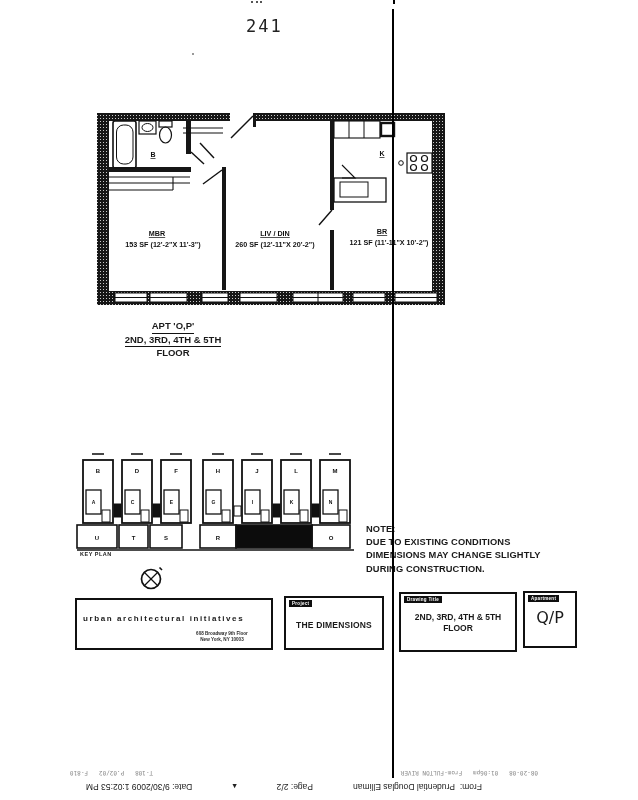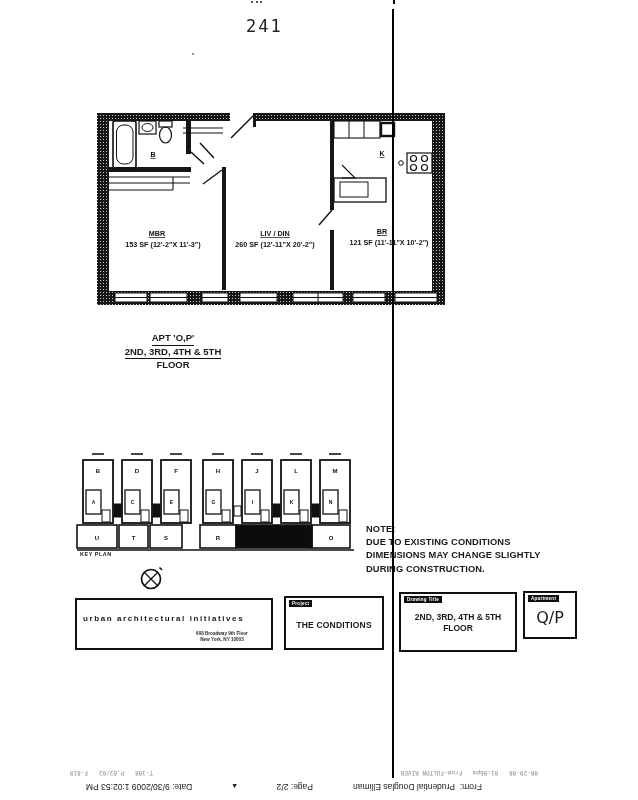--- a/index.html
+++ b/index.html
@@ -12,21 +12,21 @@
   .fax-vline-tick{left:393px;top:0;width:2px;height:4px;background:#000;z-index:60;}
   .top-dots{left:251px;top:1px;width:11px;height:2px;
             border-top:2px dotted #555;}
   .speck{left:192px;top:53px;width:2px;height:2px;background:#999;}
 
   svg text{font-family:"Liberation Sans",sans-serif;fill:#111;}
   .plan-svg{left:93px;top:108px;}
   .key-svg{left:75px;top:446px;}
   .north-svg{left:139px;top:564px;}
 
-  .caption{left:107px;top:332px;width:132px;text-align:center;
+  .caption{left:107px;top:320px;width:132px;text-align:center;
            font-size:9.5px;font-weight:bold;line-height:12.5px;}
   .caption .u{display:inline-block;border-bottom:1.3px solid #111;padding-bottom:0px;}
 
   .keyplan-label{left:80px;top:551px;font-size:5.5px;font-weight:bold;
                  letter-spacing:.5px;filter:blur(.2px);}
 
   .note{left:366px;top:523px;font-size:9.3px;font-weight:bold;line-height:13.2px;
         letter-spacing:.1px;filter:blur(.15px);}
 
   .tb{border:2px solid #101010;background:#fff;box-sizing:border-box;}
@@ -37,21 +37,21 @@
              font-size:4.6px;font-weight:bold;line-height:5.6px;color:#2a2a2a;filter:blur(.45px);}
   .tb-chip{position:absolute;top:2px;left:3px;background:#0e0e0e;color:#fff;
            font-size:4.5px;font-weight:bold;padding:1px 3px;letter-spacing:.3px;
            filter:blur(.25px);white-space:nowrap;}
   .tb-project{left:284px;top:596px;width:100px;height:54px;}
   .tb-project .val{position:absolute;left:0;top:22px;width:100%;text-align:center;
                    font-size:8.5px;font-weight:bold;letter-spacing:.2px;}
   .tb-drawing{left:399px;top:592px;width:118px;height:60px;}
   .tb-drawing .val{position:absolute;left:0;top:18px;width:100%;text-align:center;
                    font-size:8.5px;font-weight:bold;line-height:11px;}
-  .tb-apt{left:523px;top:591px;width:54px;height:48px;}
+  .tb-apt{left:523px;top:591px;width:54px;height:57px;}
   .tb-apt .chip{filter:blur(.6px);}
   .tb-apt .val{position:absolute;left:0;top:15px;width:100%;text-align:center;
                font-size:16px;font-weight:500;font-family:"DejaVu Sans",sans-serif;}
 
   .fax-footer-main{left:86px;top:779px;width:396px;height:13px;z-index:70;
         transform:rotate(180deg);display:flex;justify-content:space-between;
         font-size:8.5px;color:#222;white-space:pre;filter:blur(.2px);}
   .fax-footer-faint{left:70px;top:768px;width:468px;height:9px;z-index:70;
         transform:rotate(180deg);display:flex;justify-content:space-between;
         font-size:6px;color:#8a8a8a;white-space:pre;
@@ -288,21 +288,21 @@
 <div class="abs tb tb-firm">
   <div class="firm-name">urban architectural initiatives</div>
   <div class="firm-addr">
     <div>608 Broadway 9th Floor</div>
     <div>New York, NY 10003</div>
   </div>
 </div>
 
 <div class="abs tb tb-project">
   <div class="tb-chip">Project</div>
-  <div class="val">THE CONDITIONS</div>
+  <div class="val">THE DIMENSIONS</div>
 </div>
 
 <div class="abs tb tb-drawing">
   <div class="tb-chip">Drawing Title</div>
   <div class="val">
     <div>2ND, 3RD, 4TH &amp; 5TH</div>
     <div>FLOOR</div>
   </div>
 </div>
 

